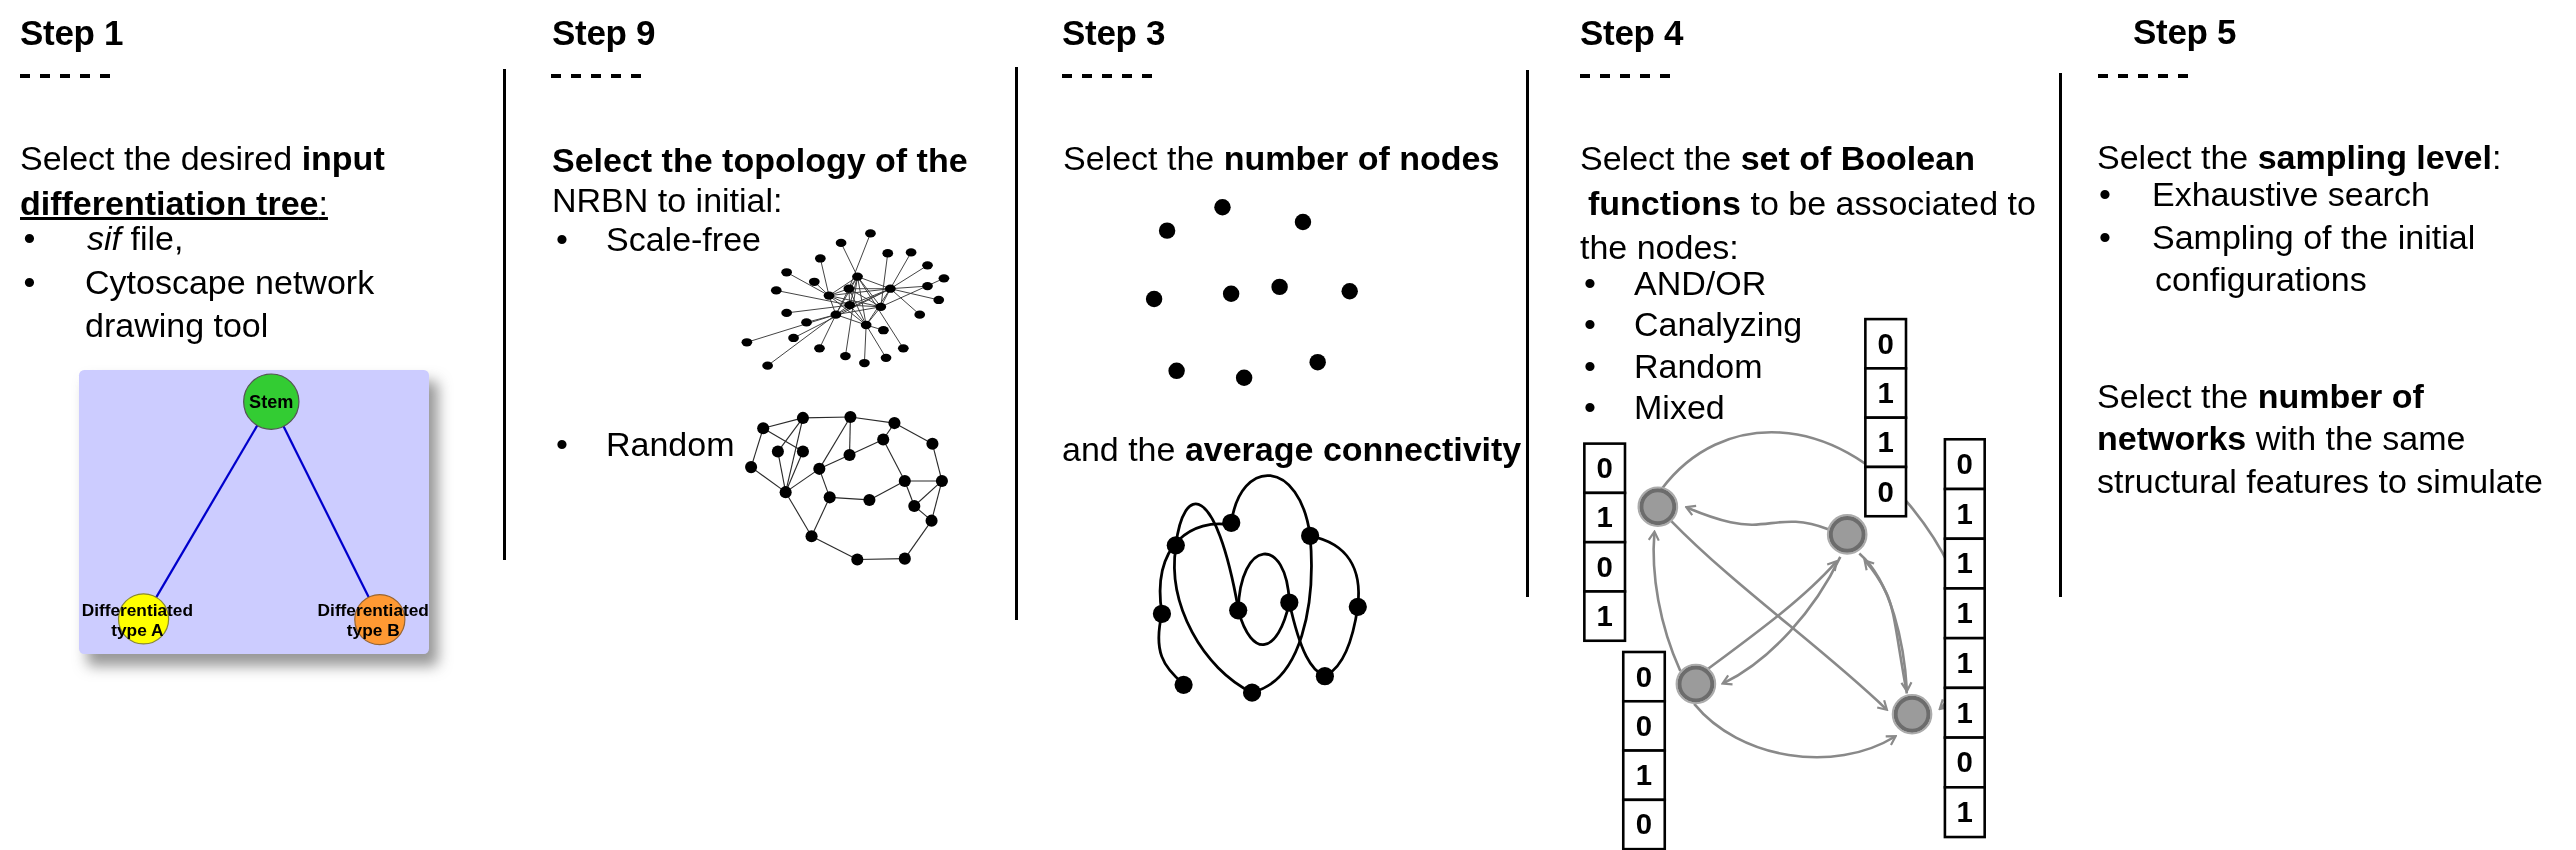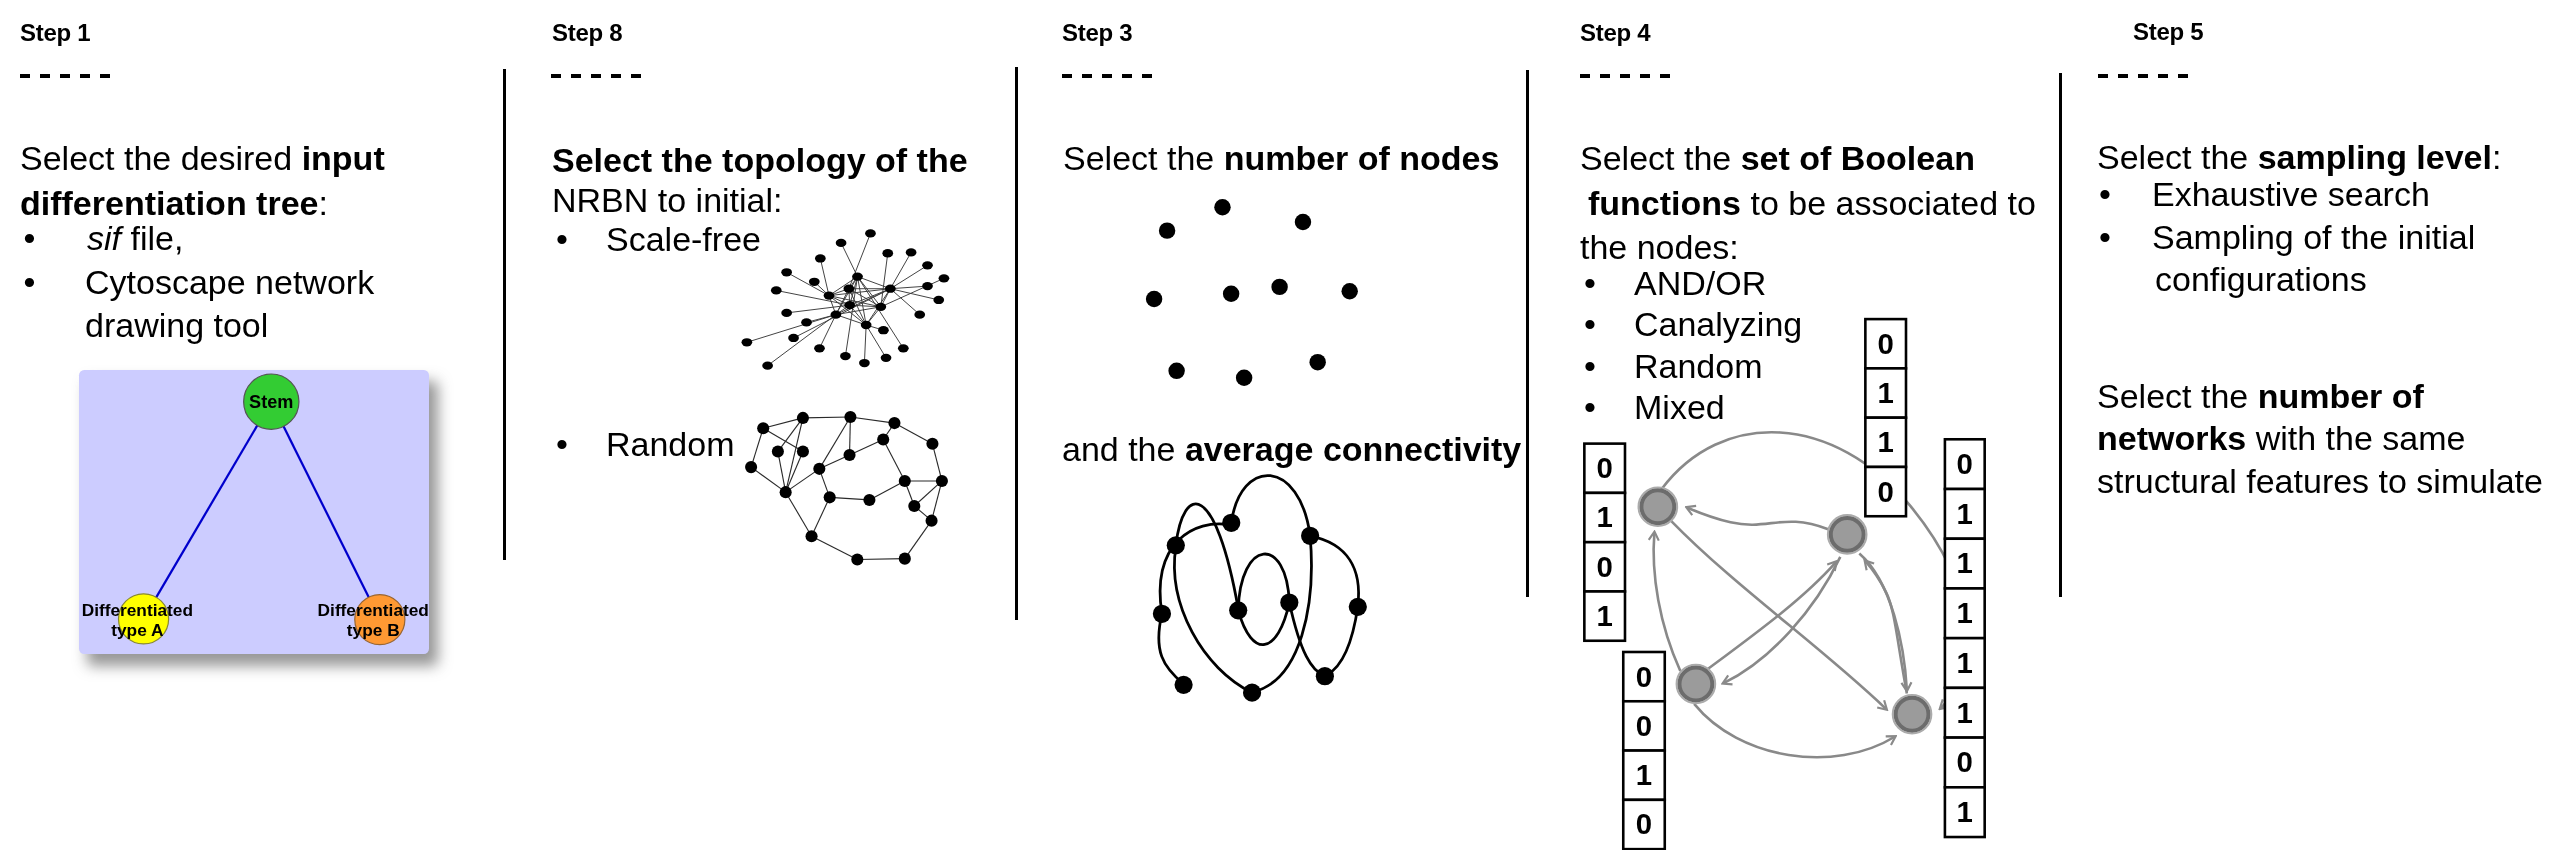--- a/index.html
+++ b/index.html
@@ -1,44 +1,44 @@
 <!DOCTYPE html>
 <html style="font-size:14px"><head>
 <meta charset="utf-8">
 <style>
   html,body{margin:0;padding:0;}
   body{width:2576px;height:851px;background:#ffffff;font-family:"Liberation Sans",sans-serif;position:relative;overflow:hidden;}
   .t{position:absolute;white-space:nowrap;font-size:34px;line-height:34px;color:#000;}
-  .h{position:absolute;white-space:nowrap;font-size:24px;line-height:35px;font-weight:bold;color:#000;letter-spacing:-0.3px;}
+  .h{position:absolute;white-space:nowrap;font-size:35px;line-height:35px;font-weight:bold;color:#000;letter-spacing:-0.3px;}
   .dash{position:absolute;width:90px;height:4.3px;background:repeating-linear-gradient(90deg,#000 0 10px,transparent 10px 20px);}
   .sep{position:absolute;width:2.6px;background:#000;}
   svg{position:absolute;display:block;}
 </style>
 </head>
 <body>
 
 <div class="h" style="left:20px;top:14.7px;">Step 1</div>
-<div class="h" style="left:552px;top:14.7px;">Step 8</div>
+<div class="h" style="left:552px;top:14.7px;">Step 9</div>
 <div class="h" style="left:1062px;top:14.7px;">Step 3</div>
 <div class="h" style="left:1580px;top:14.7px;">Step 4</div>
 <div class="h" style="left:2098px;top:14px;margin-left:35px;">Step 5</div>
 
 <div class="dash" style="left:20px;top:74px;"></div>
 <div class="dash" style="left:551px;top:74px;"></div>
 <div class="dash" style="left:1062px;top:74px;"></div>
 <div class="dash" style="left:1580px;top:74px;"></div>
 <div class="dash" style="left:2098px;top:74px;"></div>
 
 <div class="sep" style="left:503px;top:69px;height:491px;"></div>
 <div class="sep" style="left:1015px;top:67px;height:553px;"></div>
 <div class="sep" style="left:1526px;top:70px;height:527px;"></div>
 <div class="sep" style="left:2059px;top:73px;height:524px;"></div>
 
 <div class="t" style="left:20px;top:141px;">Select the desired <b>input</b></div>
-<div class="t" style="left:20px;top:186px;"><b>differentiation tree</b>:</div>
+<div class="t" style="left:20px;top:186px;text-decoration:underline;"><b>differentiation tree</b>:</div>
 <div class="t" style="left:23.4px;top:221px;">•</div>
 <div class="t" style="left:87px;top:221px;"><i>sif</i> file,</div>
 <div class="t" style="left:23.4px;top:265px;">•</div>
 <div class="t" style="left:85px;top:265px;">Cytoscape network</div>
 <div class="t" style="left:85px;top:308px;">drawing tool</div>
 
 <div class="t" style="left:552px;top:143px;font-weight:bold;">Select the <b>topology</b> of the</div>
 <div class="t" style="left:552px;top:183px;">NRBN to initial:</div>
 <div class="t" style="left:556px;top:222px;">•</div>
 <div class="t" style="left:606px;top:222px;">Scale-free</div>

